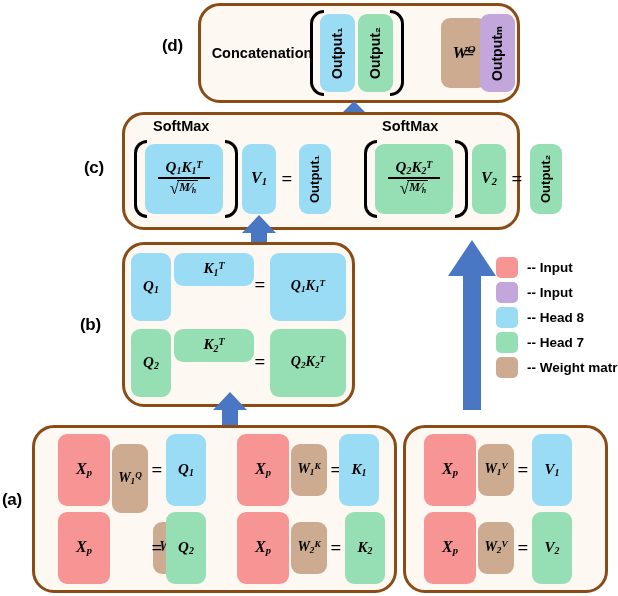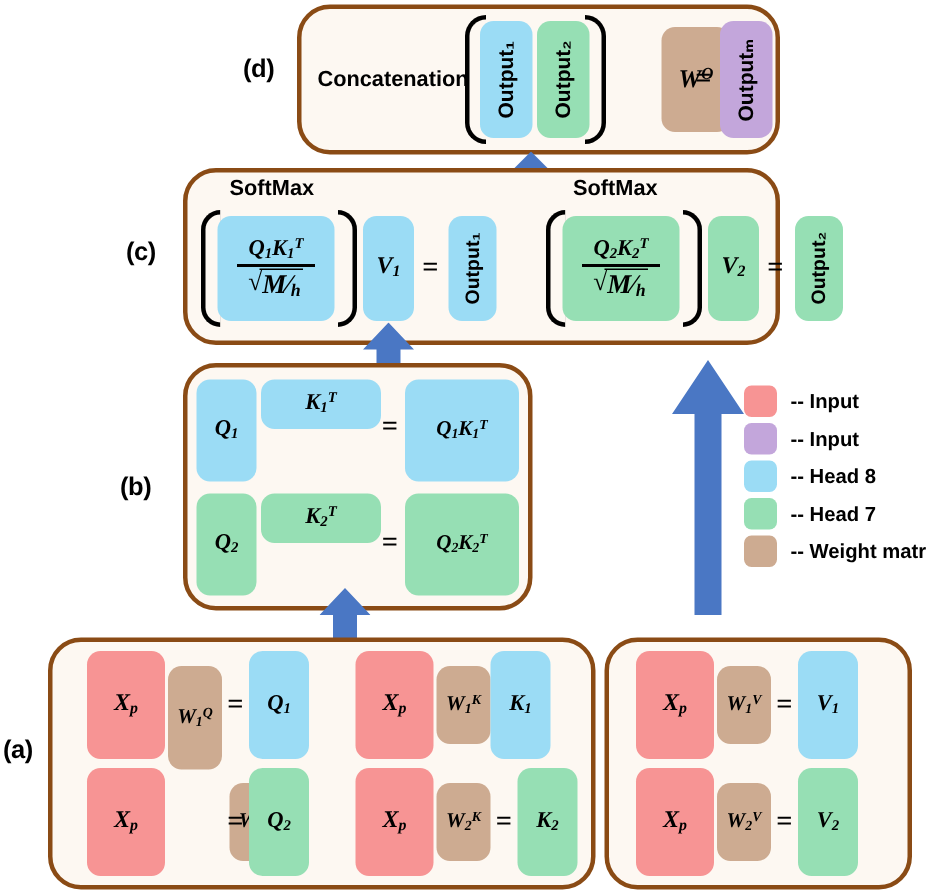--- a/index.html
+++ b/index.html
@@ -90,21 +90,21 @@
     font-family:"Liberation Serif","DejaVu Serif",serif;
     font-style:italic;font-weight:bold;
   }
   .frac .num{font-size:15px;padding:0 3px;line-height:1.1;}
   .frac .bar{height:2px;background:#000;width:100%;min-width:52px;}
   .frac .den{font-size:14px;padding-top:1px;line-height:1.1;}
   sub{font-size:0.66em;vertical-align:-0.22em;font-style:italic;}
   sup{font-size:0.66em;vertical-align:0.45em;font-style:italic;}
   .sqrt{display:inline-flex;align-items:flex-start;}
   .sqrt .rad{font-size:17px;font-style:normal;margin-right:-2px;}
-  .sqrt .inner{border-top:1.6px solid #000;padding:0 2px;font-size:18px;}
+  .sqrt .inner{border-top:1.6px solid #000;padding:0 2px;font-size:12px;}
 </style>
 </head>
 <body>
 
 <div class="panel-label" style="left:162px;top:36px;">(d)</div>
 <div class="panel" style="left:198px;top:3px;width:322px;height:100px;"></div>
 
 <div class="eq" style="left:206px;top:40px;width:112px;height:26px;font-family:'Liberation Sans',sans-serif;font-size:14.5px;font-weight:bold;">Concatenation</div>
 
 <div class="bracket left" style="left:310px;top:10px;width:14px;height:86px;"></div>
@@ -259,21 +259,21 @@
     <span id="aq2-r">Q<sub>2</sub></span>
   </div>
 
 <div class="cell c-input" style="left:237px;top:434px;width:52px;height:72px;font-size:16px;">
     <span id="ak1-x">X<sub>p</sub></span>
   </div>
 <div class="cell c-weight" style="left:291px;top:444px;width:36px;height:52px;font-size:14px;">
     <span id="ak1-w">W<sub>1</sub><sup>K</sup></span>
   </div>
 <div class="eq" style="left:327px;top:457px;width:18px;height:26px;">=</div>
-<div class="cell c-head1" style="left:327px;top:434px;width:40px;height:72px;font-size:15px;">
+<div class="cell c-head1" style="left:339px;top:434px;width:40px;height:72px;font-size:15px;">
     <span id="ak1-r">K<sub>1</sub></span>
   </div>
 
 <div class="cell c-input" style="left:237px;top:512px;width:52px;height:72px;font-size:16px;">
     <span id="ak2-x">X<sub>p</sub></span>
   </div>
 <div class="cell c-weight" style="left:291px;top:522px;width:36px;height:52px;font-size:14px;">
     <span id="ak2-w">W<sub>2</sub><sup>K</sup></span>
   </div>
 <div class="eq" style="left:327px;top:535px;width:18px;height:26px;">=</div>

